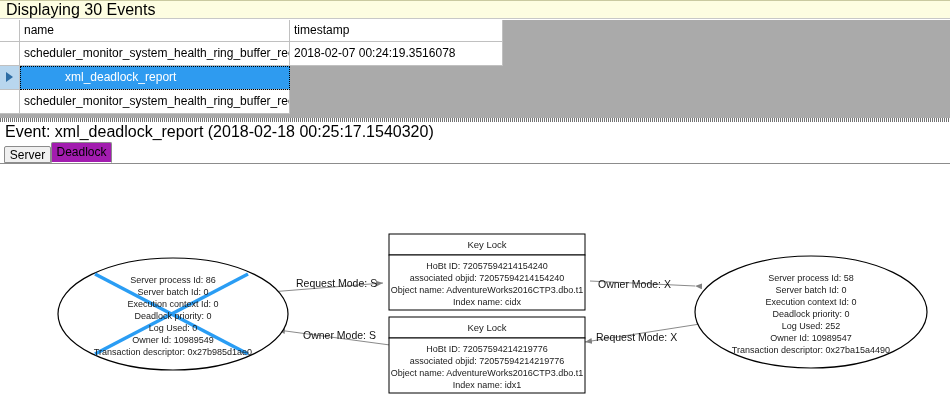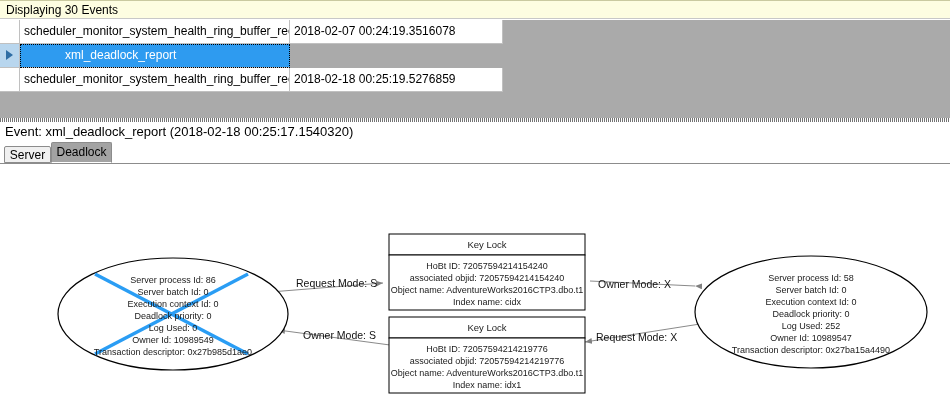--- a/index.html
+++ b/index.html
@@ -24,21 +24,21 @@
   
   .banner {
     position: absolute;
     left: 0; top: 0;
     width: 950px;
     height: 19px;
     background: #fdfde1;
     border-top: 1px solid #c9c9a0;
     border-bottom: 1px solid #c8c8c8;
     box-sizing: border-box;
-    font-size: 12px;
+    font-size: 16px;
     line-height: 18px;
     padding-left: 6px;
     color: #000;
   }
 
   
   .grid {
     position: absolute;
     left: 0; top: 20px;
     width: 950px;
@@ -114,21 +114,21 @@
     position: absolute;
     left: 0; top: 118px;
     width: 950px; height: 4px;
     background: repeating-linear-gradient(90deg, #000 0 1px, #fff 1px 2px);
     opacity: .55;
   }
   .event-line {
     position: absolute;
     left: 0; top: 122px;
     width: 950px; height: 20px;
-    font-size: 13px;
+    font-size: 16px;
     line-height: 19px;
     padding-left: 5px;
     box-sizing: border-box;
     background: #ffffff;
   }
 
   
   .tabstrip {
     position: absolute;
     left: 0; top: 142px;
@@ -153,21 +153,21 @@
     height: 17px;
     line-height: 16px;
     border-bottom: 1px solid #8c8c8c;
     border-radius: 2px 2px 0 0;
   }
   .tab.active {
     left: 51px;
     width: 61px;
     height: 21px;
     line-height: 19px;
-    background: #a3a3a3;
+    background: #a21caf;
     border-bottom: 1px solid #ffffff;
     border-radius: 2px 2px 0 0;
     z-index: 3;
   }
 
   
   .canvas {
     position: absolute;
     left: 0; top: 164px;
     width: 950px;
@@ -196,38 +196,42 @@
 </head>
 <body>
 
 <div class="app">
 
   <div class="banner">Displaying 30 Events</div>
 
   <div class="grid">
     <div class="grid-inner">
 
+      <div class="grid-row header">
+        <div class="cell sel-col"></div>
+        <div class="cell name-col">name</div>
+        <div class="cell ts-col">timestamp</div>
+      </div>
 
       <div class="grid-row">
         <div class="cell sel-col"></div>
         <div class="cell name-col">scheduler_monitor_system_health_ring_buffer_recorded</div>
         <div class="cell ts-col">2018-02-07 00:24:19.3516078</div>
       </div>
 
       <div class="grid-row selected">
         <div class="cell sel-col">
           <span class="row-arrow"></span>
         </div>
         <div class="cell name-col">xml_deadlock_report</div>
       </div>
 
       <div class="grid-row">
         <div class="cell sel-col"></div>
         <div class="cell name-col">scheduler_monitor_system_health_ring_buffer_recorded</div>
-        <div class="cell ts-col">2018-02-18 00:25:19.5276859</div>
       </div>
 
     </div>
   </div>
 
   <div class="splitter"></div>
 
   <div class="event-line">Event: xml_deadlock_report (2018-02-18 00:25:17.1540320)</div>
 
   <div class="tabstrip">

